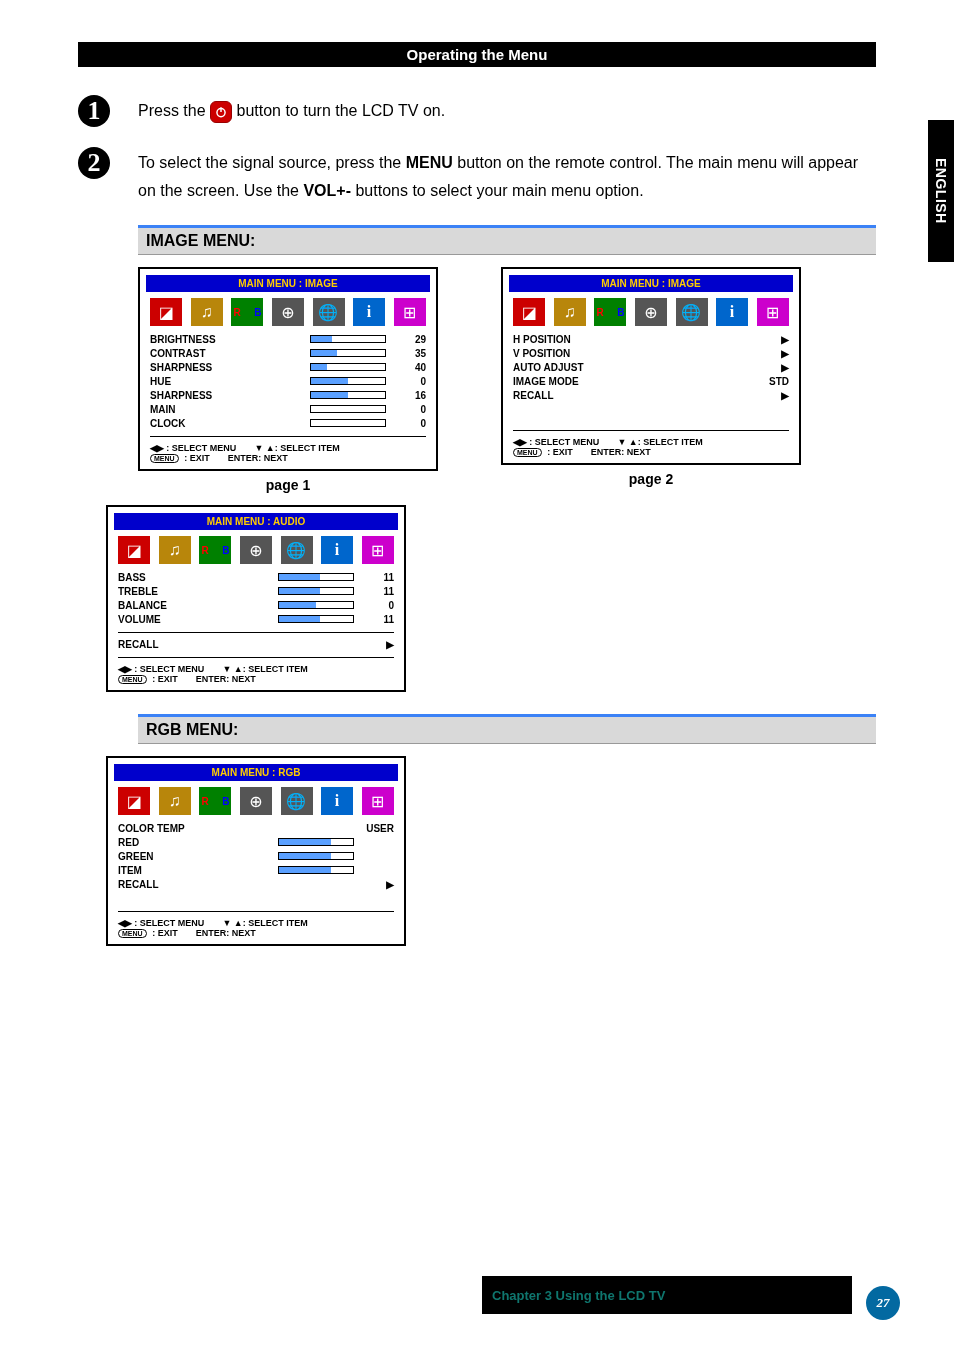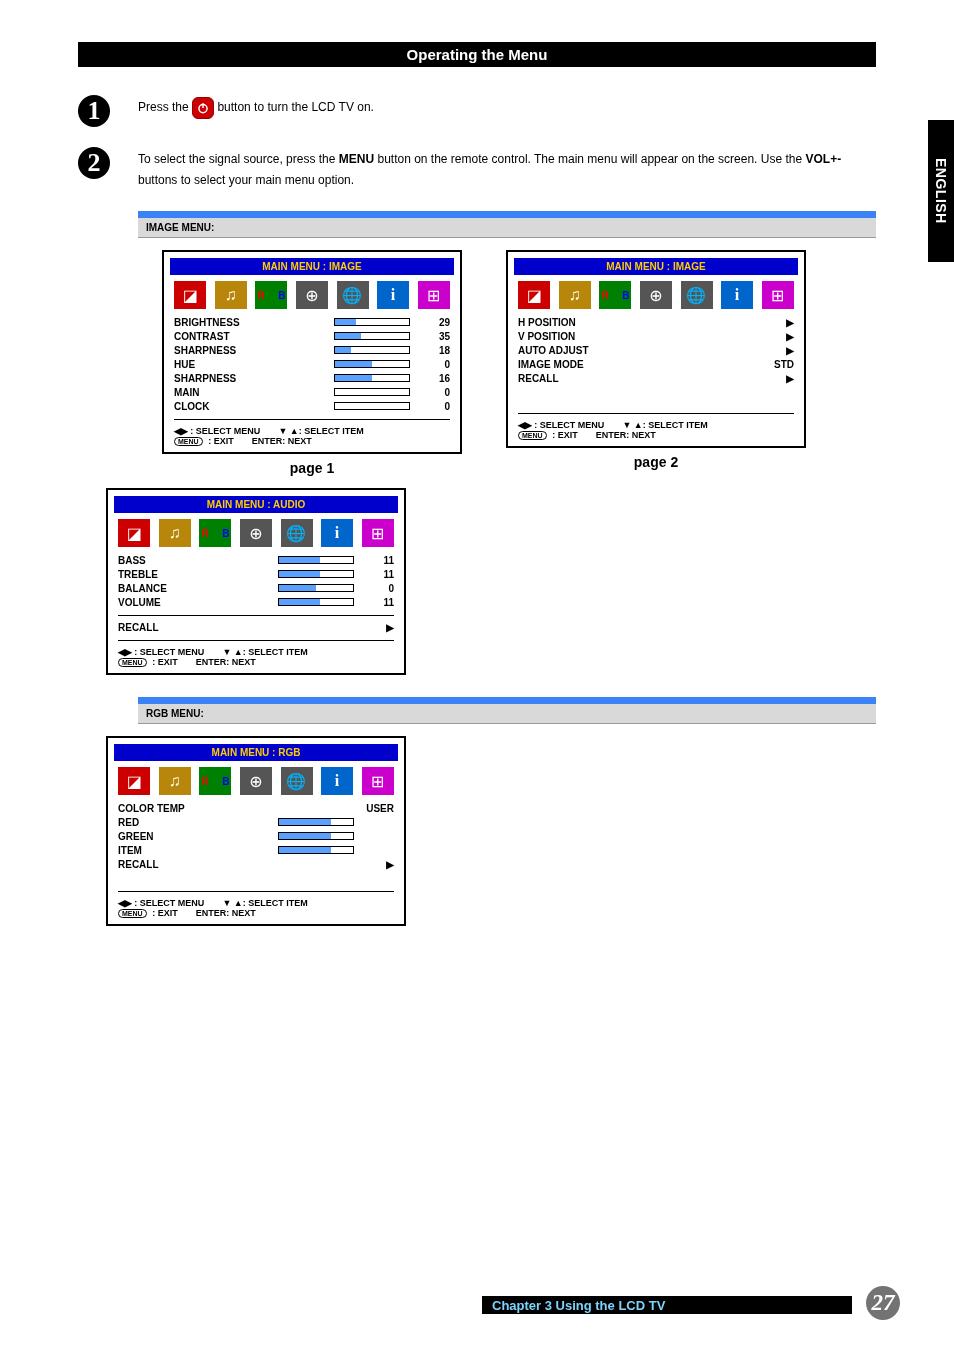--- a/index.html
+++ b/index.html
@@ -3,26 +3,26 @@
 <meta charset="utf-8">
 <style>
   * { box-sizing: border-box; margin: 0; padding: 0; }
   body { width: 954px; height: 1354px; background: #fff; font-family: Arial, sans-serif; color: #000; position: relative; }
   .page { position: absolute; left: 78px; top: 42px; width: 798px; }
   .section-title-bar { background: #000; color: #fff; font-weight: bold; text-align: center; padding: 4px 1px; font-size: 15px; width: 100%; }
   .side-tab { position: absolute; right: 0; top: 120px; width: 26px; height: 142px; background: #000; color: #fff; writing-mode: vertical-rl; text-align: center; font-weight: bold; font-size: 14px; display: flex; align-items: center; justify-content: center; letter-spacing: 0.5px; }
   .steps { margin-top: 28px; }
   .step { display: flex; align-items: flex-start; margin-bottom: 20px; }
   .step-num { width: 32px; height: 32px; border-radius: 50%; background: #000; color: #fff; font-size: 26px; font-weight: 700; display: flex; align-items: center; justify-content: center; margin-right: 28px; flex-shrink: 0; font-family: Georgia, serif; }
-  .step-text { font-size: 12px; line-height: 1.75; padding-top: 2px; }
+  .step-text { font-size: 16px; line-height: 1.75; padding-top: 2px; }
   .step-text b { font-weight: bold; }
   .inline-icon { display: inline-flex; width: 22px; height: 22px; background: #c00; border-radius: 6px; vertical-align: middle; align-items: center; justify-content: center; color:#fff; border:1px solid #900;}
   .inline-icon svg { width: 14px; height: 14px; }
-  .menu-heading { background: #d9d9d9; font-weight: bold; font-size: 10px; padding: 4px 8px; margin-left: 60px; margin-top: 10px; border-top: 7px solid #3b82f6; border-bottom:1px solid #999; }
-  .panels { display: flex; gap: 44px; margin-left: 84px; margin-top: 12px; }
+  .menu-heading { background: #d9d9d9; font-weight: bold; font-size: 16px; padding: 4px 8px; margin-left: 60px; margin-top: 10px; border-top: 3px solid #3b82f6; border-bottom:1px solid #999; }
+  .panels { display: flex; gap: 63px; margin-left: 60px; margin-top: 12px; }
   .panel-col { display: flex; flex-direction: column; align-items: center; }
   .panel { border: 2px solid #000; width: 300px; background: #fff; }
   .panel-title { background: #0000cc; color: #ffcc00; font-size: 10px; font-weight: bold; text-align: center; padding: 3px 0; margin:6px 6px 0 6px; }
   .icon-row { display: flex; justify-content: space-around; padding: 6px 6px 4px 6px; }
   .icon-row .tile { width: 32px; height: 28px; display:flex; align-items:center; justify-content:center; font-size:16px; }
   .t0 { background:#c00; color:#fff;}
   .t1 { background:#b8860b; color:#fff;}
   .t2 { background:#008000; position:relative;}
   .t2::before{content:"R";color:red;font-size:10px;font-weight:bold;position:absolute;left:2px;}
   .t2::after{content:"B";color:#00f;font-size:10px;font-weight:bold;position:absolute;right:2px;}
@@ -37,22 +37,22 @@
   .row .barfill { background:#5aa0ff; height:100%; position:absolute; left:0; top:0;}
   .row .val { width: 34px; text-align:right; font-size:10px;}
   .row .arrow { width:34px; text-align:right;}
   .sep { border-top:1px solid #000; margin: 2px 10px; }
   .hints { padding: 4px 10px 6px 10px; font-size: 9px; font-weight: bold; }
   .hints .line { display:flex; gap:18px;}
   .menu-pill { display:inline-block; border:1px solid #000; border-radius:5px; padding:0 3px; font-size:7px; vertical-align:middle; margin-right:3px;}
   .tri { font-size:9px; }
   .page-label { text-align:center; font-weight:bold; font-size:14px; margin-top:6px;}
   .footer { position:absolute; left:0; bottom:40px; width:954px;}
-  .footer-bar { position:absolute; right:102px; bottom:0; height:18px; width:370px; background:#000; color:#7dd3fc; font-size:13px; font-weight:bold; display:flex; align-items:center; padding-left:10px;}
-  .page-circle { position:absolute; right:54px; bottom:-6px; width:34px; height:34px; border-radius:50%; background:#737373; color:#fff; display:flex; align-items:center; justify-content:center; font-family: Georgia, serif; font-size:23px; font-style:italic; font-weight:bold;}
+  .footer-bar { position:absolute; right:102px; bottom:0; height:38px; width:370px; background:#000; color:#0f766e; font-size:13px; font-weight:bold; display:flex; align-items:center; padding-left:10px;}
+  .page-circle { position:absolute; right:54px; bottom:-6px; width:34px; height:34px; border-radius:50%; background:#0369a1; color:#fff; display:flex; align-items:center; justify-content:center; font-family: Georgia, serif; font-size:13px; font-style:italic; font-weight:bold;}
   .single-panel { margin-left:28px; margin-top:12px;}
 </style>
 </head>
 <body>
 
 <div class="side-tab">ENGLISH</div>
 
 <div class="page">
   <div class="section-title-bar">Operating the Menu</div>
 
@@ -105,21 +105,21 @@
               <span class="barwrap">
                 <span class="barfill" style="width:35%"></span>
               </span>
               <span class="val">35</span>
             </div>
             <div class="row">
               <span class="lbl">SHARPNESS</span>
               <span class="barwrap">
                 <span class="barfill" style="width:22%"></span>
               </span>
-              <span class="val">18</span>
+              <span class="val">40</span>
             </div>
             <div class="row">
               <span class="lbl">HUE</span>
               <span class="barwrap">
                 <span class="barfill" style="width:50%"></span>
               </span>
               <span class="val">0</span>
             </div>
             <div class="row">
               <span class="lbl">SHARPNESS</span>

